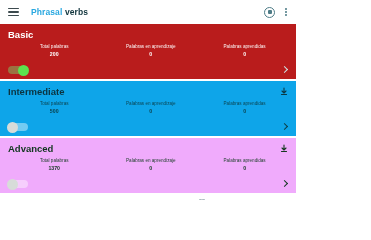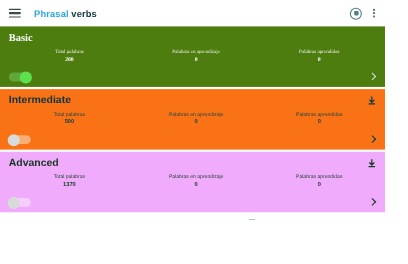--- a/index.html
+++ b/index.html
@@ -2,21 +2,21 @@
 <html><head>
 <meta charset="utf-8">
 <style>
   * { box-sizing: border-box; margin: 0; padding: 0; }
   html, body {
     width: 371px; height: 200px;
     background: #ffffff;
     font-family: "Liberation Sans", sans-serif;
     overflow: hidden;
   }
-  #app { width: 350px; height: 200px; position: relative; background: #fff; display: flex; flex-direction: column; }
+  #app { width: 296px; height: 200px; position: relative; background: #fff; display: flex; flex-direction: column; }
 
   
   .appbar {
     height: 24px; flex: 0 0 24px;
     background: #ffffff;
     display: flex; align-items: center;
     padding: 0 8px;
     position: relative;
   }
   .hamburger { width: 11px; display: flex; flex-direction: column; gap: 2px; cursor: pointer; }
@@ -36,22 +36,22 @@
 
   
   .cards { flex: 1 1 auto; display: flex; flex-direction: column; background: #fff; }
   .card {
     position: relative;
     height: 55px; flex: 0 0 55px;
     padding: 5px 8px 0 8px;
     margin-bottom: 2px;
     overflow: hidden;
   }
-  .card.basic        { background: #4d7c0f; color: #ffffff; font-family: Liberation Serif, serif; }
-  .card.intermediate { background: #f97316; color: #0c3f48; }
+  .card.basic        { background: #b91c1c; color: #ffffff; }
+  .card.intermediate { background: #0ea5e9; color: #0c3f48; }
   .card.advanced     { background: #f0abfc; color: #123a20; }
 
   .card-title { font-size: 9.5px; font-weight: bold; line-height: 12px; }
   .card.basic .card-title        { color: #ffffff; }
   .card.intermediate .card-title { color: #0c3440; }
   .card.advanced .card-title     { color: #10361e; }
 
   .stats { display: flex; margin-top: 2px; }
   .stat { flex: 1; text-align: center; }
   .stat.s1 { flex: 0 0 33%; }

